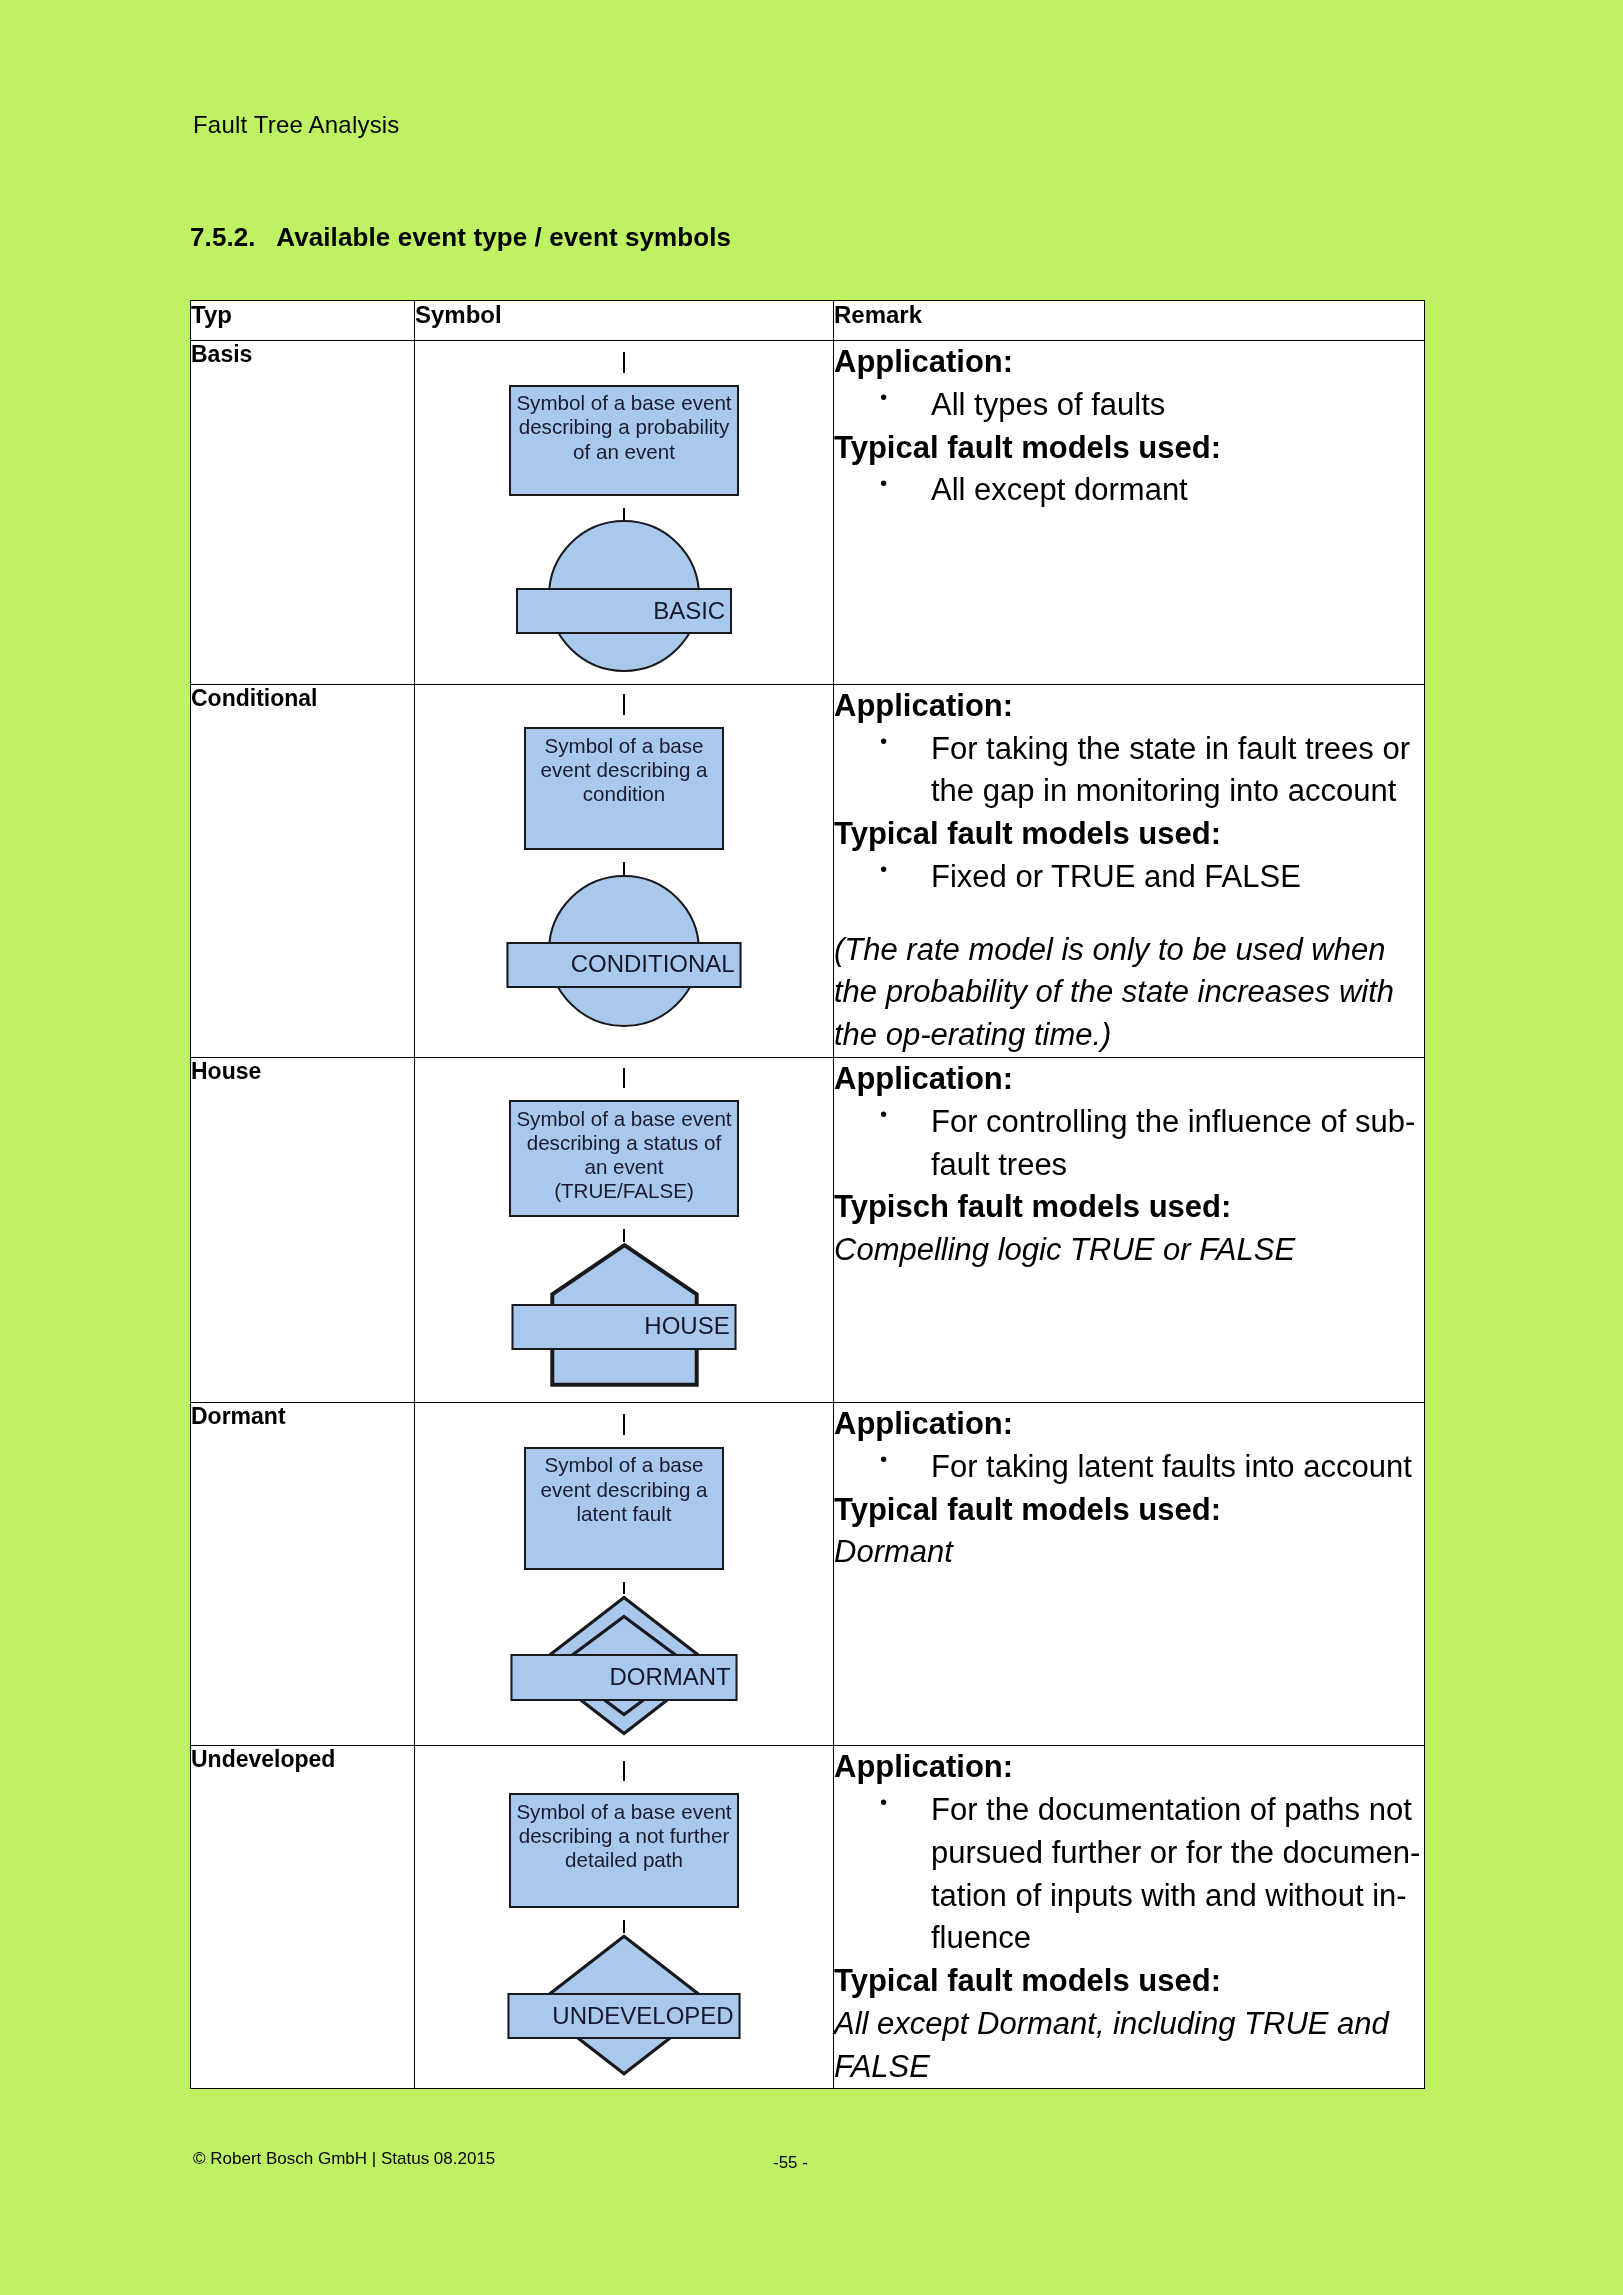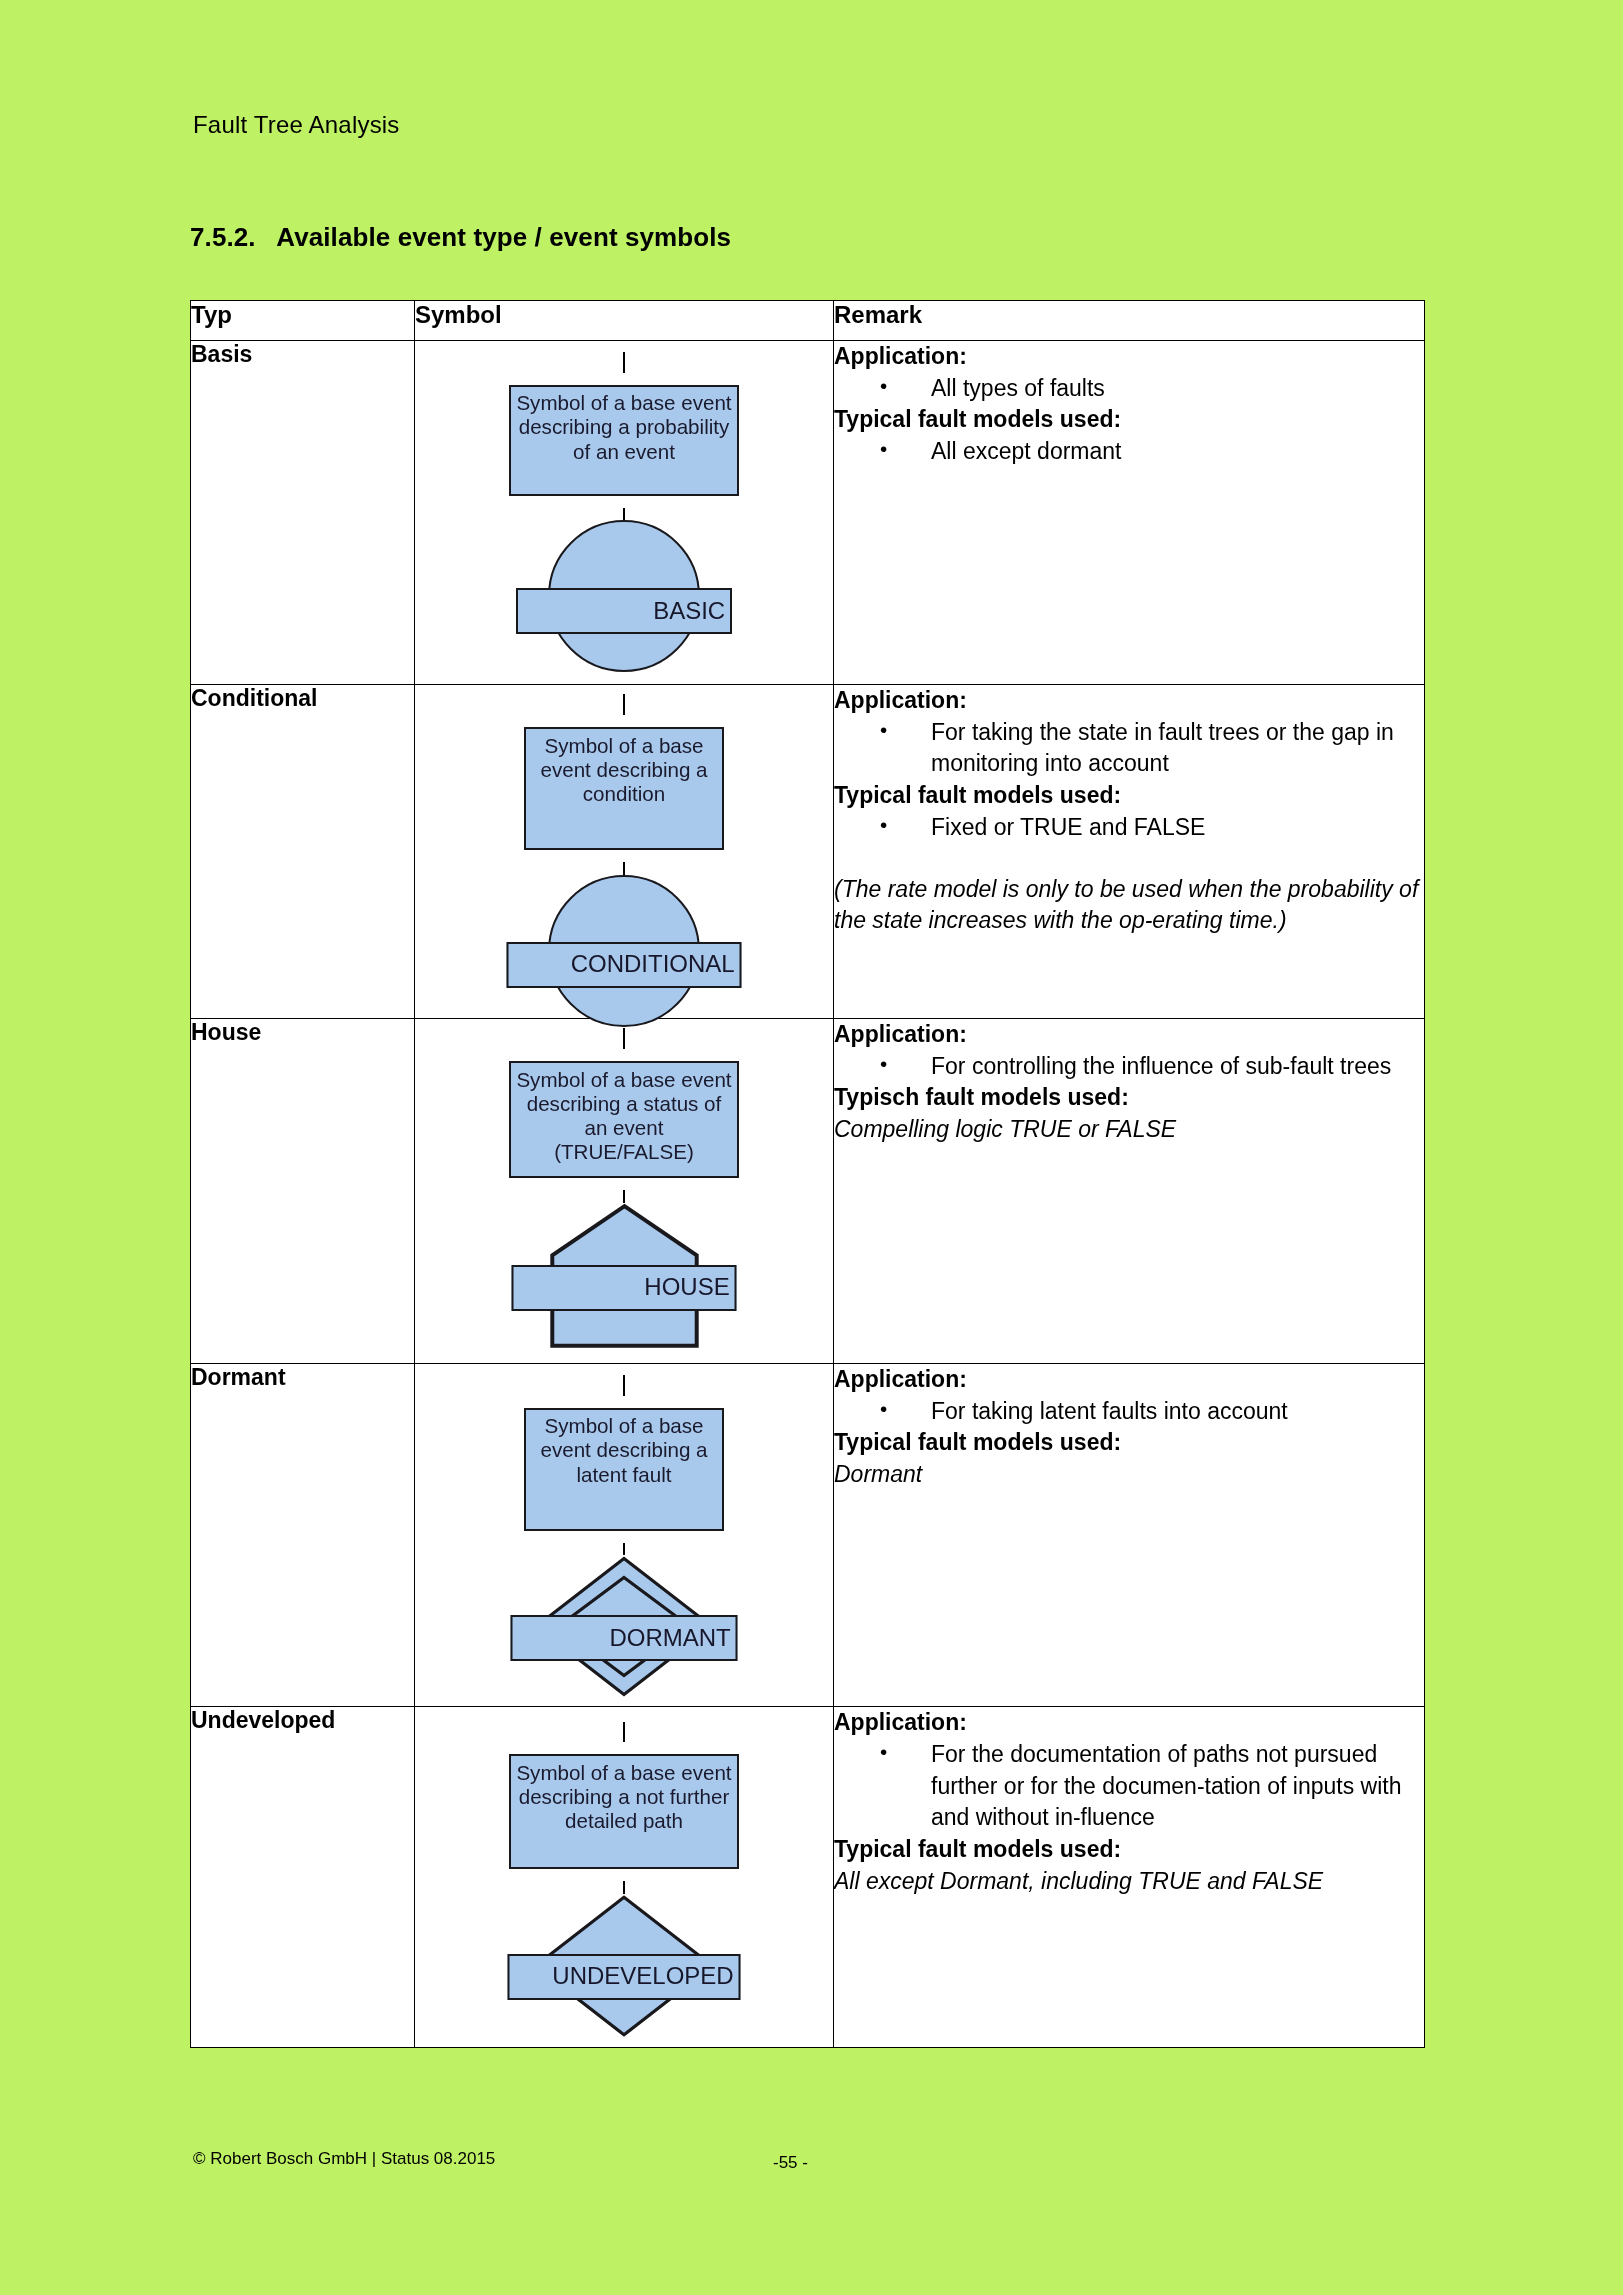--- a/index.html
+++ b/index.html
@@ -76,21 +76,21 @@
     padding: 8px 0 0 11px;
     box-sizing: border-box;
   }
 
   .sym-cell {
     padding: 0;
     text-align: center;
   }
 
   .rem-cell {
-    font-size: 23px;
+    font-size: 31px;
     line-height: 1.38;
     padding: 8px 12.7px 11px 12.7px;
     box-sizing: border-box;
   }
   .rem-cell .lbl { font-weight: bold; display: block; }
   .rem-cell .plain { display: block; font-style: italic; }
   .rem-cell ul {
     list-style: none;
     margin: 0;
     padding: 0 0 0 0;

